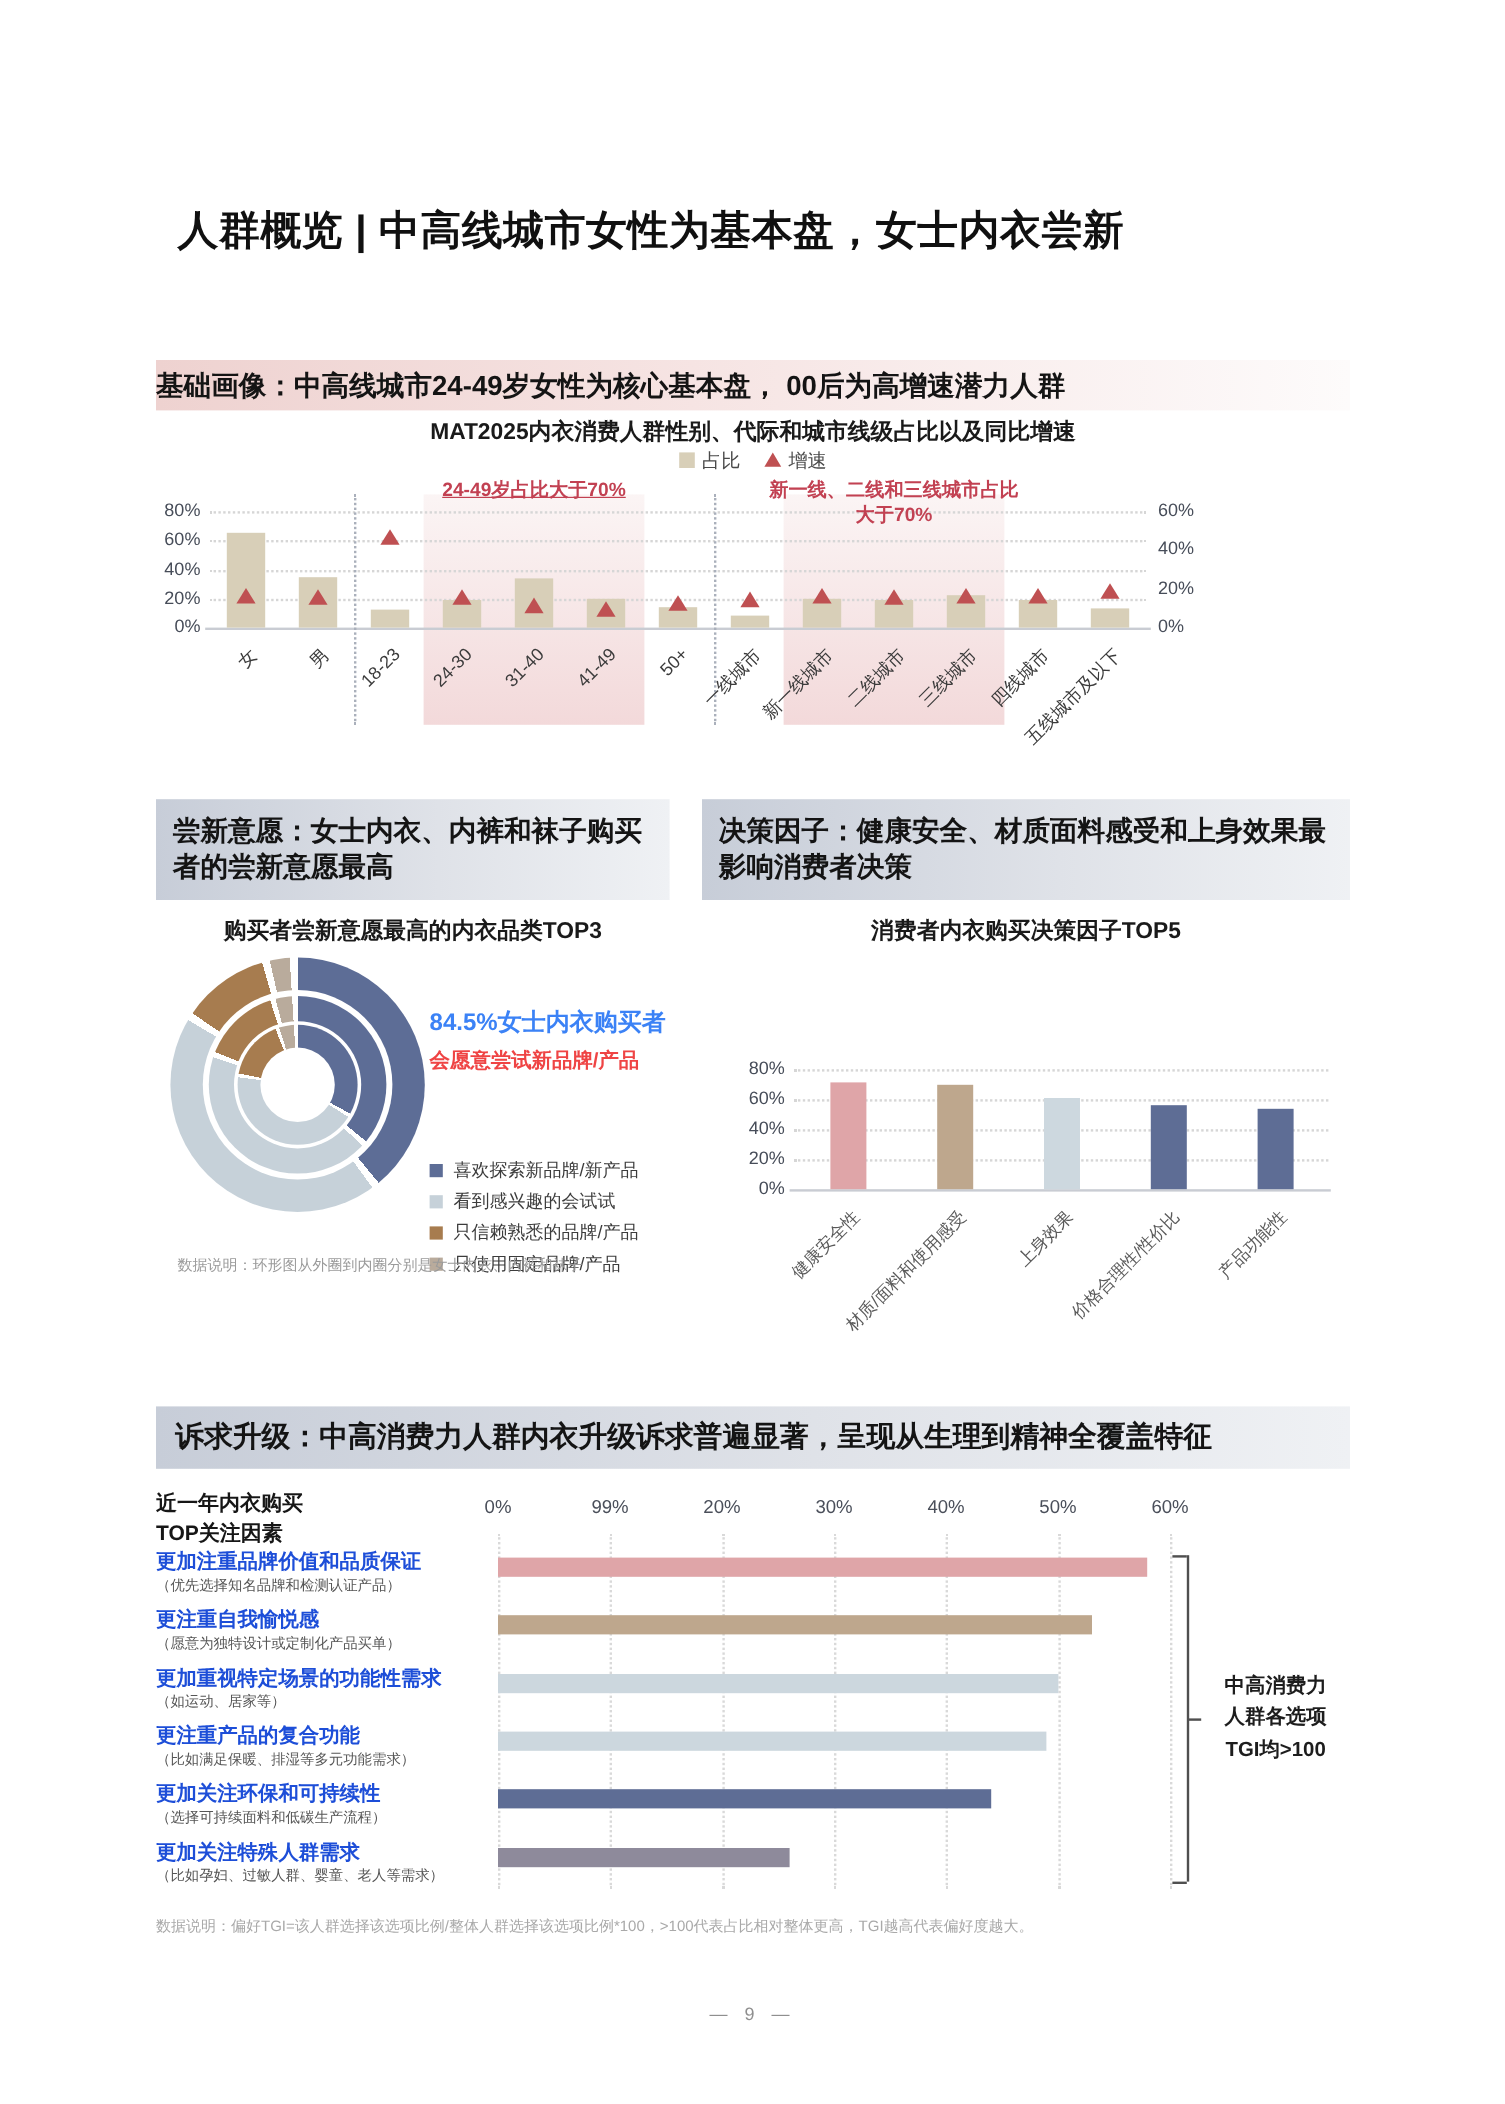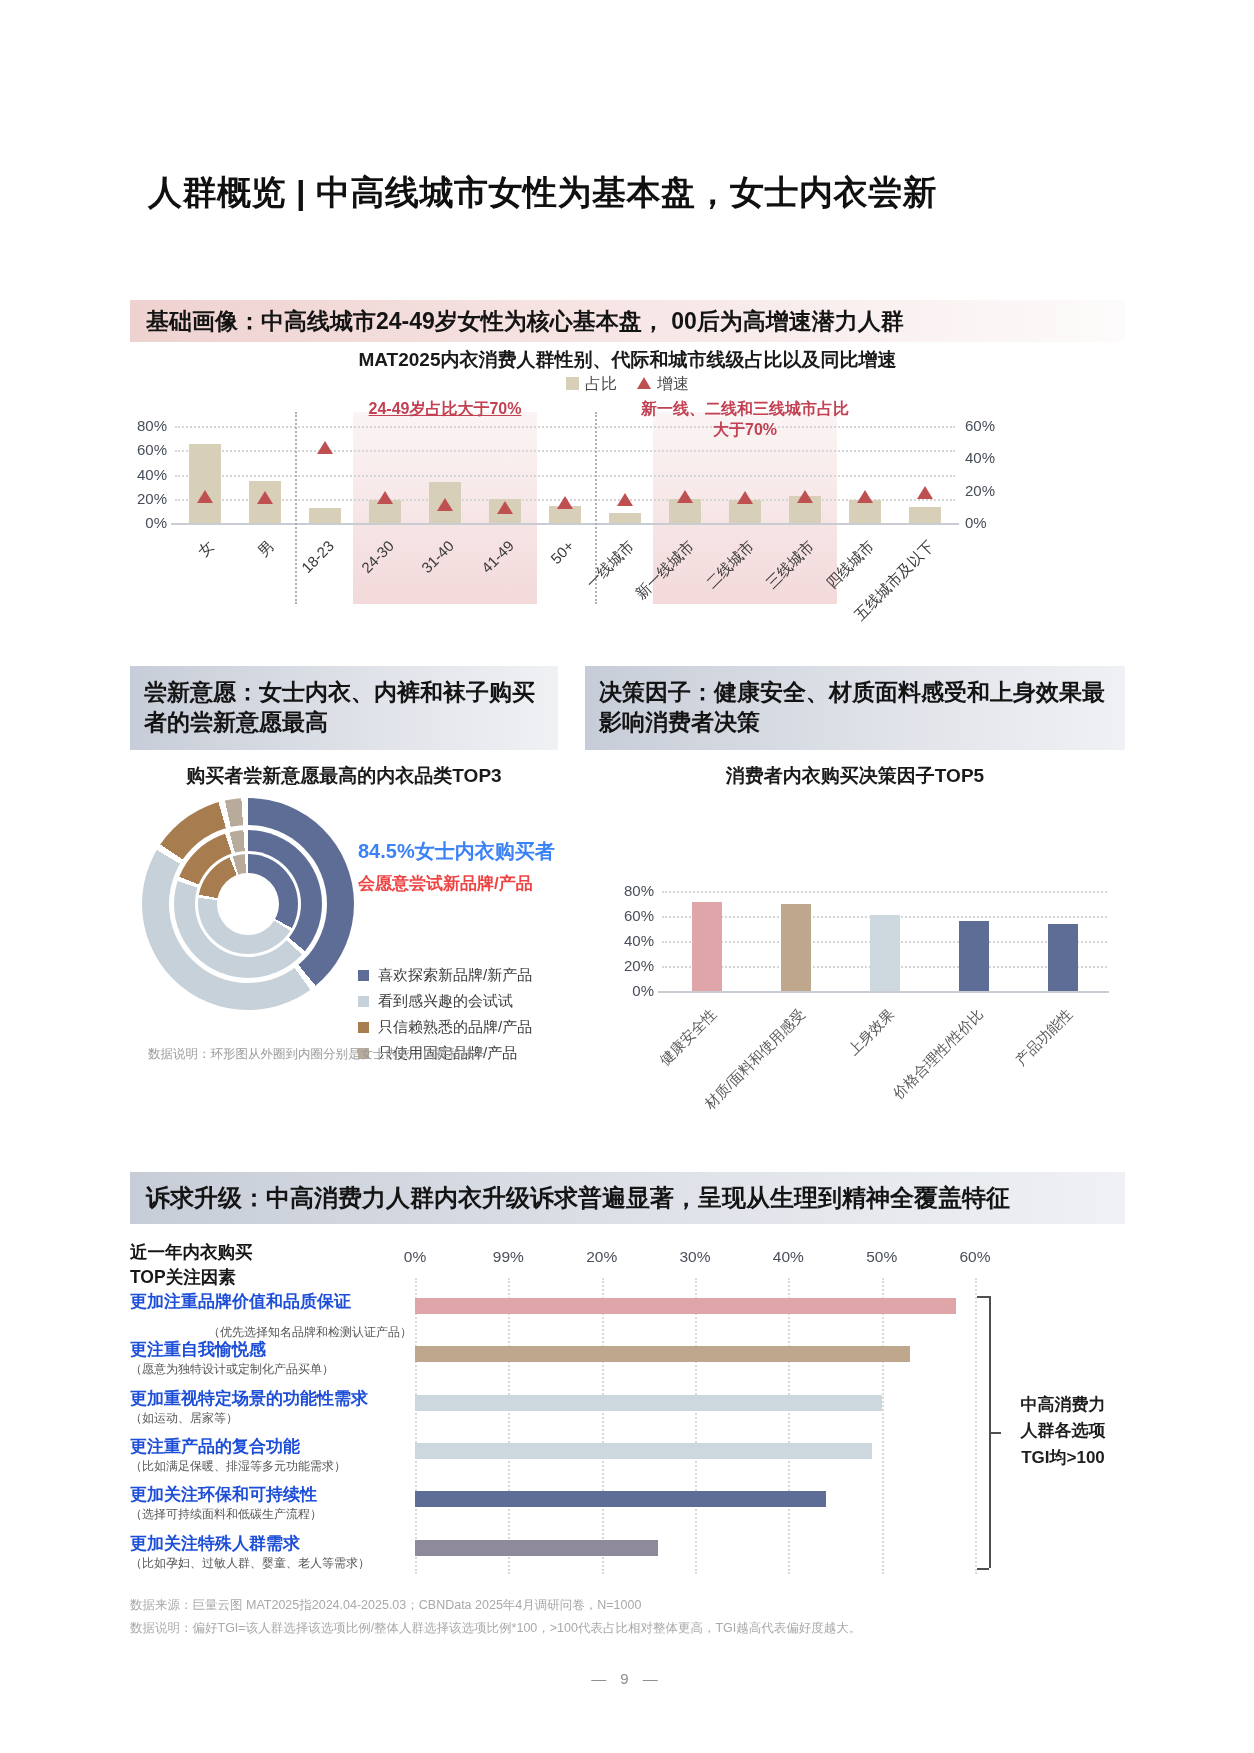--- a/index.html
+++ b/index.html
@@ -8,21 +8,21 @@
     font-family:"Liberation Sans","DejaVu Sans",sans-serif;color:#1a1a1a;
     overflow:hidden;
   }
   .abs{position:absolute;}
   
   .doc-title{left:148px;top:168px;width:995px;font-size:34px;font-weight:700;
     color:#101010;line-height:1.42;letter-spacing:.5px;}
   
   .banner{box-sizing:border-box;font-weight:700;color:#141414;}
   .banner-pink{left:130px;top:300px;width:995px;height:42px;line-height:42px;
-    padding-left:16px;font-size:23px;
+    font-size:23px;
     background:linear-gradient(90deg,#eed2d0 0%,#f6e4e3 45%,#fdfbfb 100%);}
   .banner-blue{background:linear-gradient(90deg,#c7cdd8 0%,#dfe2e8 55%,#eff1f4 100%);}
   .banner-trial{left:130px;top:666px;width:428px;height:84px;display:flex;align-items:center;
     padding:0 14px;font-size:23px;line-height:1.3;}
   .banner-decision{left:585px;top:666px;width:540px;height:84px;display:flex;align-items:center;
     padding:0 14px;font-size:23px;line-height:1.3;}
   .banner-upgrade{left:130px;top:1172px;width:995px;height:52px;line-height:52px;
     padding-left:16px;font-size:24px;}
   
   .chart-title{font-size:19px;font-weight:700;color:#1a1a1a;text-align:center;}
@@ -258,21 +258,21 @@
       <div class="c4-grid" style="left: 471.667px;"></div>
       <span class="c4-tick" style="left: 530px;">30%</span>
       <div class="c4-grid" style="left: 565px;"></div>
       <span class="c4-tick" style="left: 623.333px;">40%</span>
       <div class="c4-grid" style="left: 658.333px;"></div>
       <span class="c4-tick" style="left: 716.667px;">50%</span>
       <div class="c4-grid" style="left: 751.667px;"></div>
       <span class="c4-tick" style="left: 810px;">60%</span>
       <div class="c4-grid" style="left: 845px;"></div>
       <div class="c4-lab" style="top: 42px;">更加注重品牌价值和品质保证</div>
-      <div class="c4-sub" style="top: 76px; text-align: right;">（优先选择知名品牌和检测认证产品）</div>
+      <div class="c4-sub" style="top: 65px;">（优先选择知名品牌和检测认证产品）</div>
       <div class="c4-bar" style="left: 285px; top: 50px; width: 541.333px; background: rgb(223, 165, 168);"></div>
       <div class="c4-lab" style="top: 90.3px;">更注重自我愉悦感</div>
       <div class="c4-sub" style="top: 113.3px;">（愿意为独特设计或定制化产品买单）</div>
       <div class="c4-bar" style="left: 285px; top: 98.3px; width: 494.667px; background: rgb(190, 167, 141);"></div>
       <div class="c4-lab" style="top: 138.6px;">更加重视特定场景的功能性需求</div>
       <div class="c4-sub" style="top: 161.6px;">（如运动、居家等）</div>
       <div class="c4-bar" style="left: 285px; top: 146.6px; width: 466.667px; background: rgb(204, 215, 222);"></div>
       <div class="c4-lab" style="top: 186.9px;">更注重产品的复合功能</div>
       <div class="c4-sub" style="top: 209.9px;">（比如满足保暖、排湿等多元功能需求）</div>
       <div class="c4-bar" style="left: 285px; top: 194.9px; width: 457.333px; background: rgb(204, 215, 222);"></div>
@@ -289,16 +289,15 @@
     </div>
 </div>
 
 <div class="abs brk-note">
   <div>中高消费力</div>
   <div>人群各选项</div>
   <div>TGI均&gt;100</div>
 </div>
 
 <div class="abs footer">
-  <div>数据来源：巨量云图 MAT2025指2024.04-2025.03；CBNData 2025年4月调研问卷，N=1000</div>
   <div>数据说明：偏好TGI=该人群选择该选项比例/整体人群选择该选项比例*100，&gt;100代表占比相对整体更高，TGI越高代表偏好度越大。</div>
 </div>
 <div class="abs page-num">— 9 —</div>
 
 </body></html>

